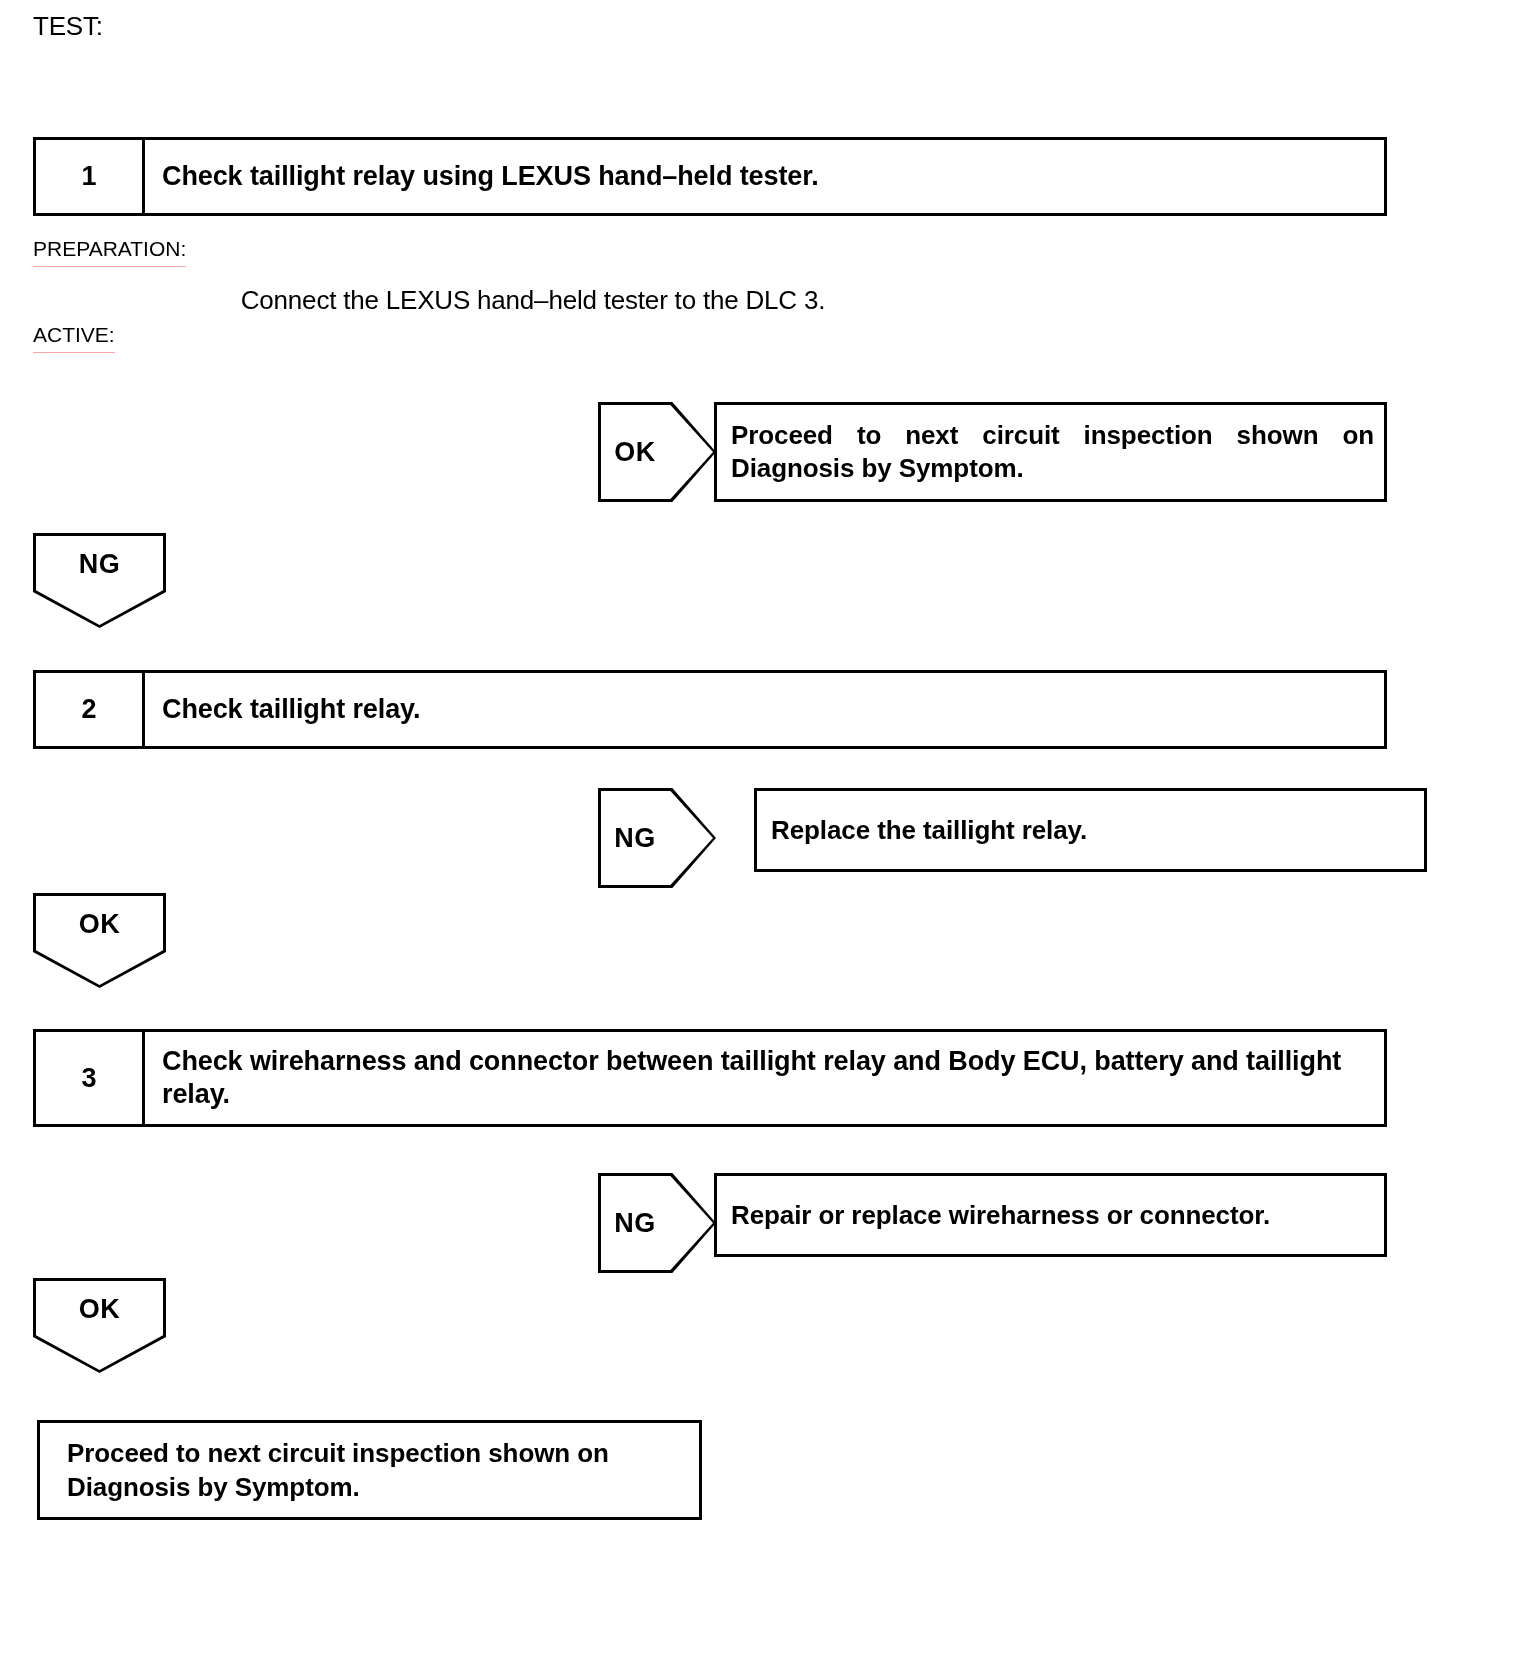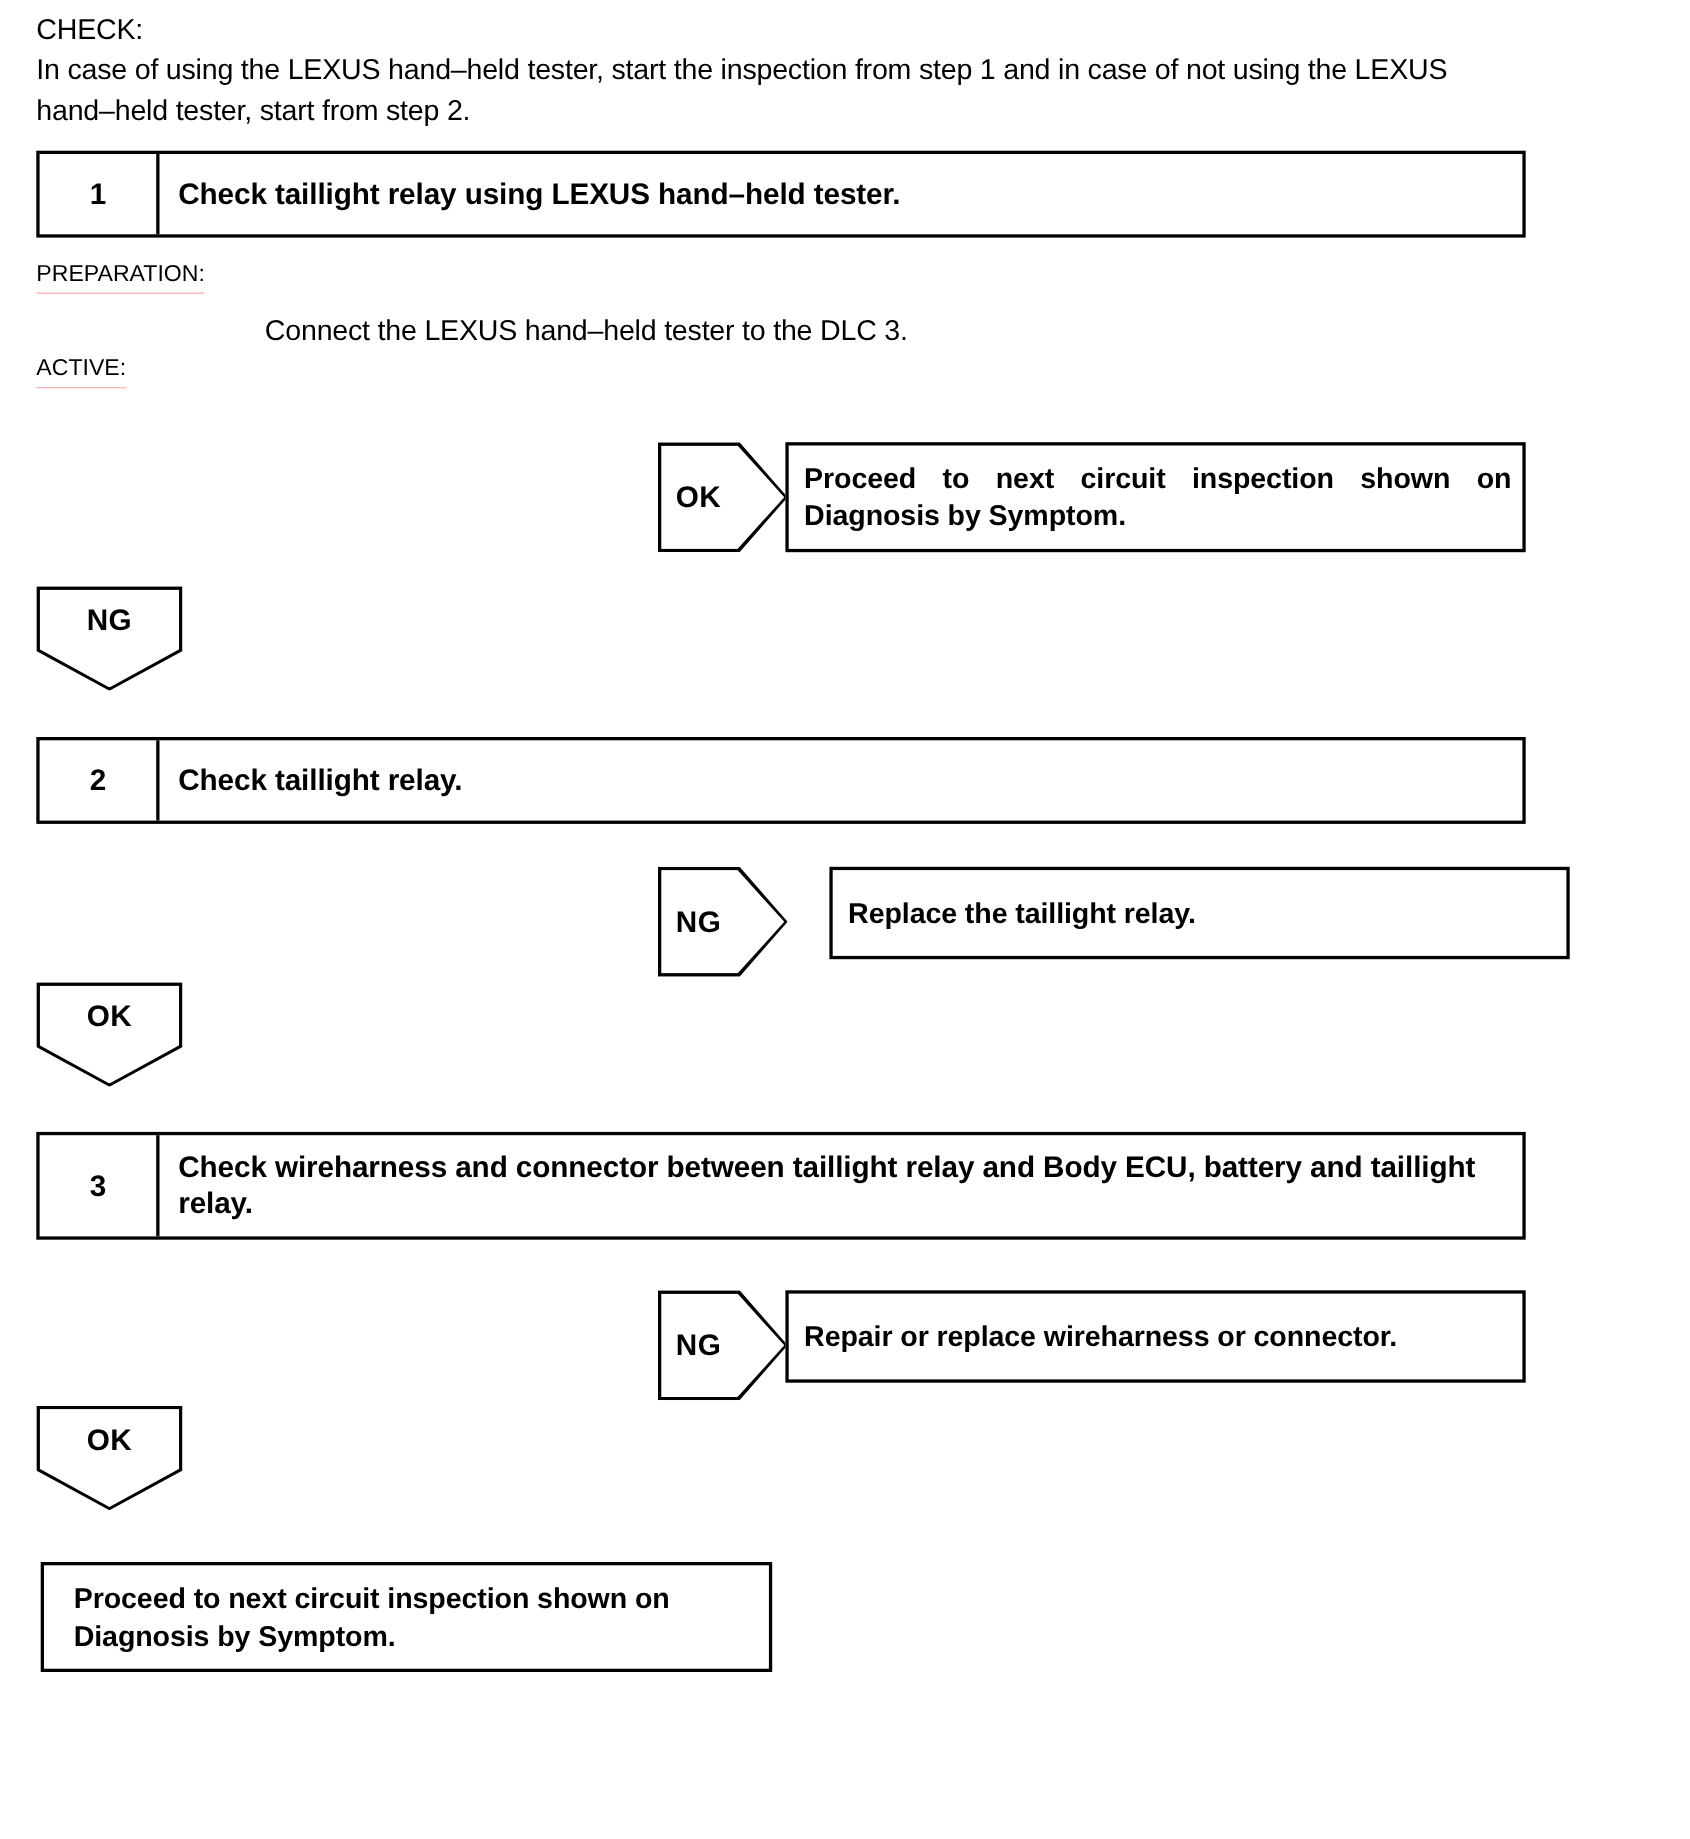--- a/index.html
+++ b/index.html
@@ -201,22 +201,21 @@
     line-height: 34px;
     letter-spacing: -0.1px;
   }
 </style>
 </head>
 <body>
 
 <div class="page">
 
   <div class="hint-block">
-    <div class="hint-label">CHECK:</div>
-    <div class="hint-body">In case of using the LEXUS hand–held tester, start the inspection from step 1 and in case of not using the LEXUS hand–held tester, start from step 2.</div>
+    <div class="hint-label">TEST:</div>
   </div>
 
   <div class="step-box" style="left:33px; top:137px; width:1354px; height:79px;">
     <div class="step-num">1</div>
     <div class="step-text">Check taillight relay using LEXUS hand–held tester.</div>
   </div>
 
   <div class="sub-block" style="top:232px;">
     <div>
       <span class="sub-head">PREPARATION:</span>

